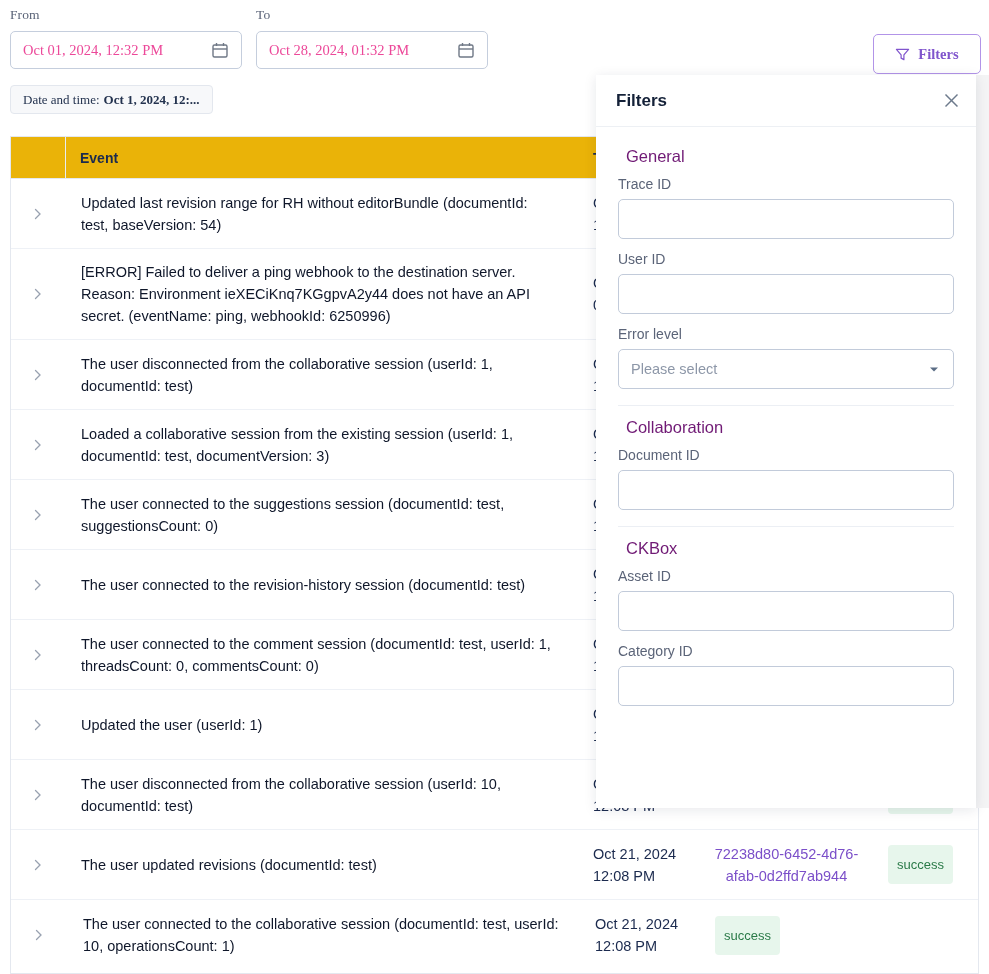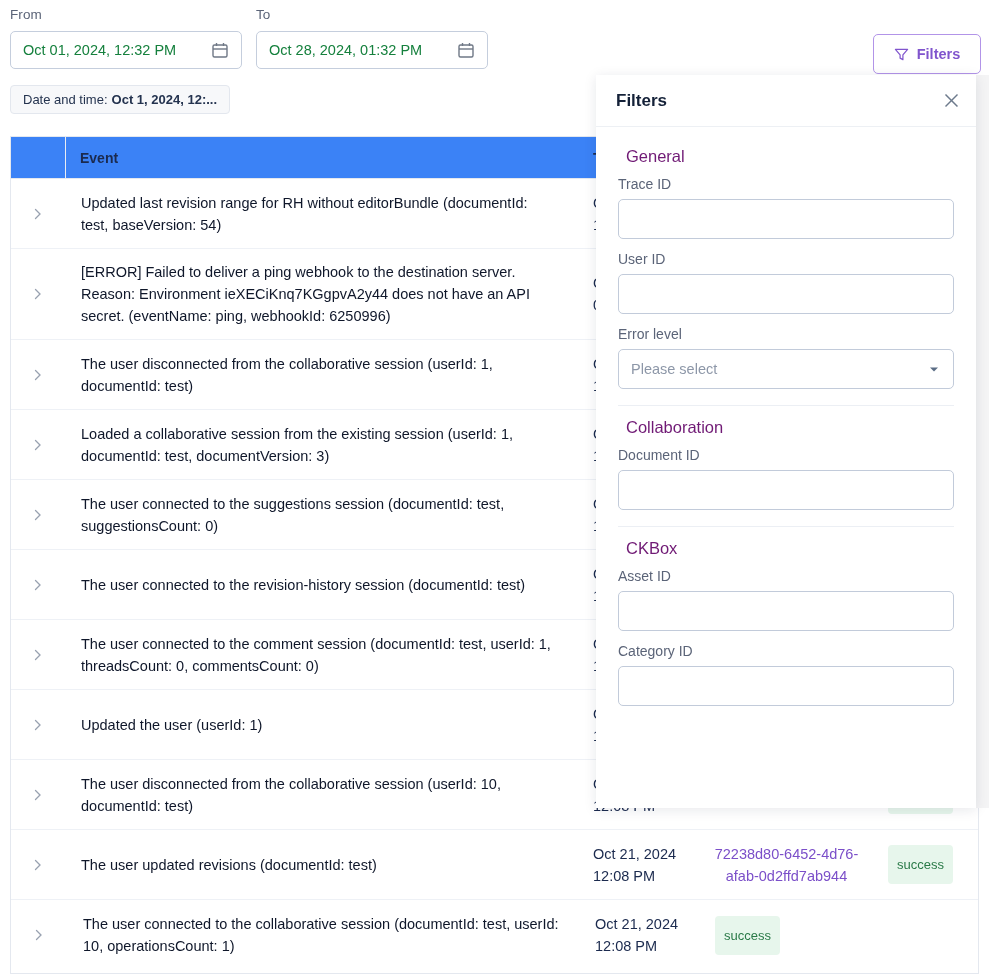--- a/index.html
+++ b/index.html
@@ -7,32 +7,32 @@
     margin: 0; padding: 0;
     width: 989px; height: 974px;
     background: #ffffff;
     font-family: "Liberation Sans", sans-serif;
     color: #1b2a4e;
     overflow: hidden;
   }
   #root { position: relative; width: 989px; height: 974px; background: #fff; }
 
   
-  .toolbar { position: absolute; left: 0; top: 0; width: 920px; height: 125px; }
+  .toolbar { position: absolute; left: 0; top: 0; width: 920px; height: 125px; font-family: Liberation Serif, serif; }
   .field-group { position: absolute; }
   .field-label {
     font-size: 13.5px; color: #5b6478; line-height: 16px;
     margin-bottom: 8px; display: block; letter-spacing: .1px;
   }
   .date-input {
     position: relative; display: flex; align-items: center;
     background: #fff; border: 1px solid #c5cedd; border-radius: 5px;
     height: 38px; padding: 0 12px;
   }
-  .date-input .val { font-size: 14.5px; color: #15803d; flex: 1; white-space: nowrap; }
+  .date-input .val { font-size: 14.5px; color: #ec4899; flex: 1; white-space: nowrap; }
   .cal-ico { width: 18px; height: 18px; flex: 0 0 18px; display: block; }
 
   .chip {
     position: absolute; left: 10px; top: 85px;
     background: #f7f8fa; border: 1px solid #e3e7ee; border-radius: 4px;
     height: 29px; display: inline-flex; align-items: center; padding: 0 12px;
     font-size: 13px; color: #24334f; white-space: nowrap;
   }
   .chip b { font-weight: 700; margin-left: 4px; }
 
@@ -45,21 +45,21 @@
   .funnel-ico { width: 15px; height: 15px; display: block; }
 
   
   .table-wrap {
     position: absolute; left: 10px; top: 136px; width: 969px; height: 838px;
     border: 1px solid #e4e8ef; border-top: 1px solid #e4e8ef;
     background: #fff; overflow: hidden;
   }
   .thead {
     display: flex; height: 42px; align-items: center;
-    background: #3b82f6; border-bottom: 1px solid #e4e8ef;
+    background: #eab308; border-bottom: 1px solid #e4e8ef;
   }
   .th {
     font-size: 14px; font-weight: 700; color: #1b2a4e; padding: 0 14px;
     display: flex; align-items: center; height: 100%;
   }
   .th.c-exp { width: 56px; padding: 0; }
   .th.c-event { flex: 0 0 514px; border-left: 1px solid #e9edf3; }
   .th.c-time { flex: 0 0 120px; }
   .th.c-trace { flex: 0 0 175px; }
   .th.c-status { flex: 0 0 104px; }

